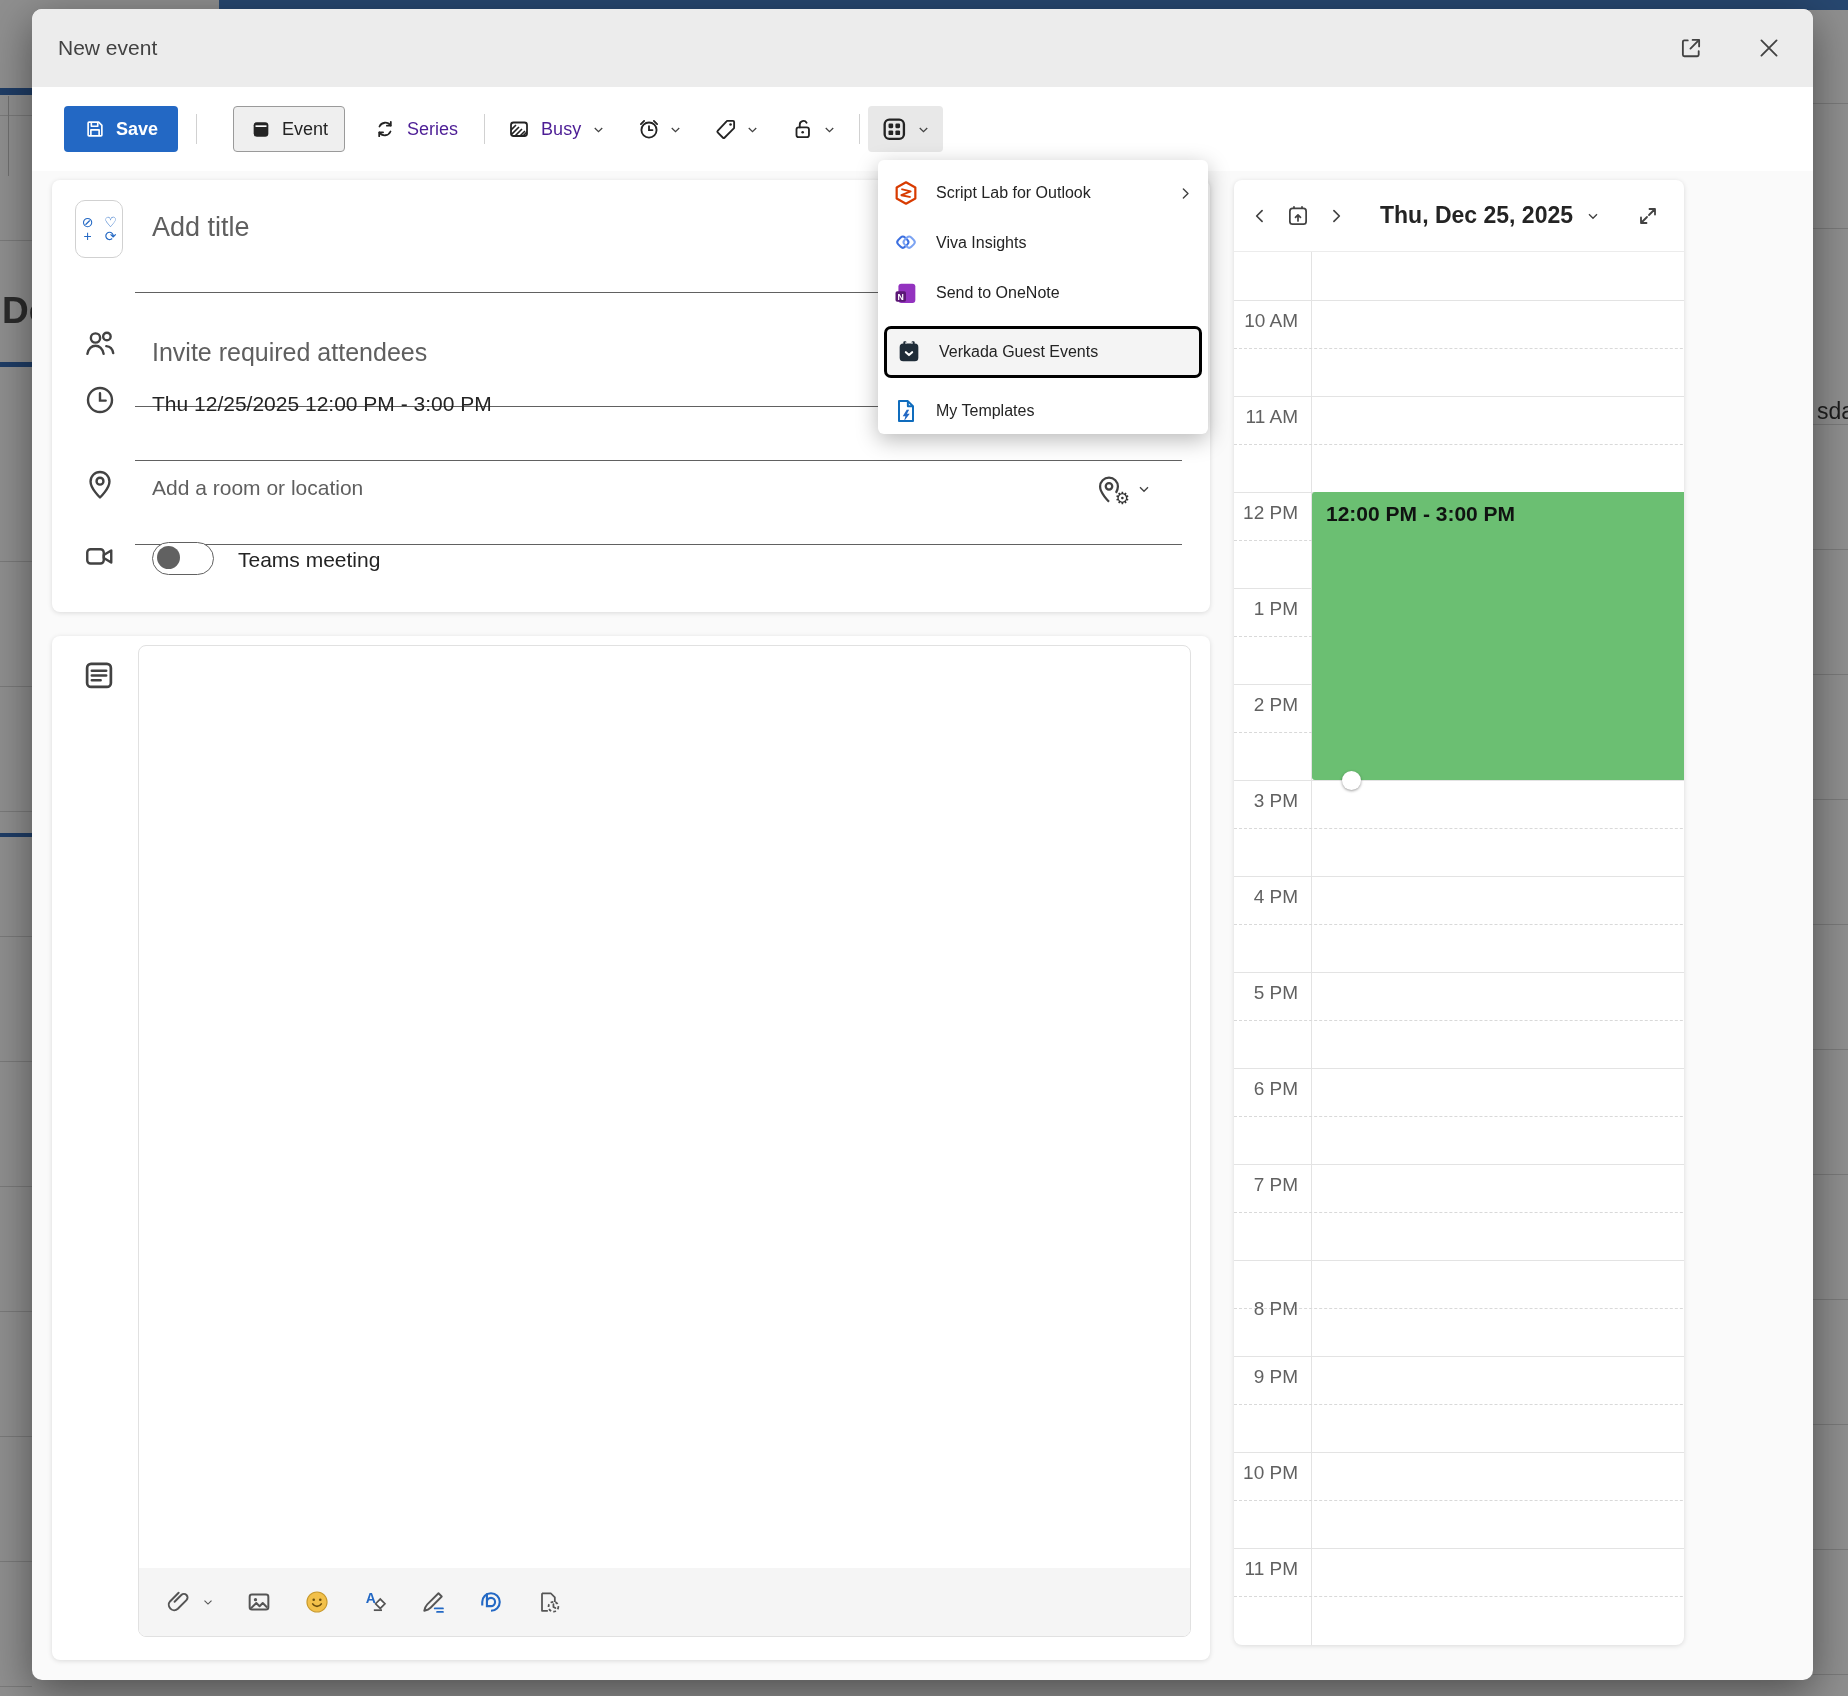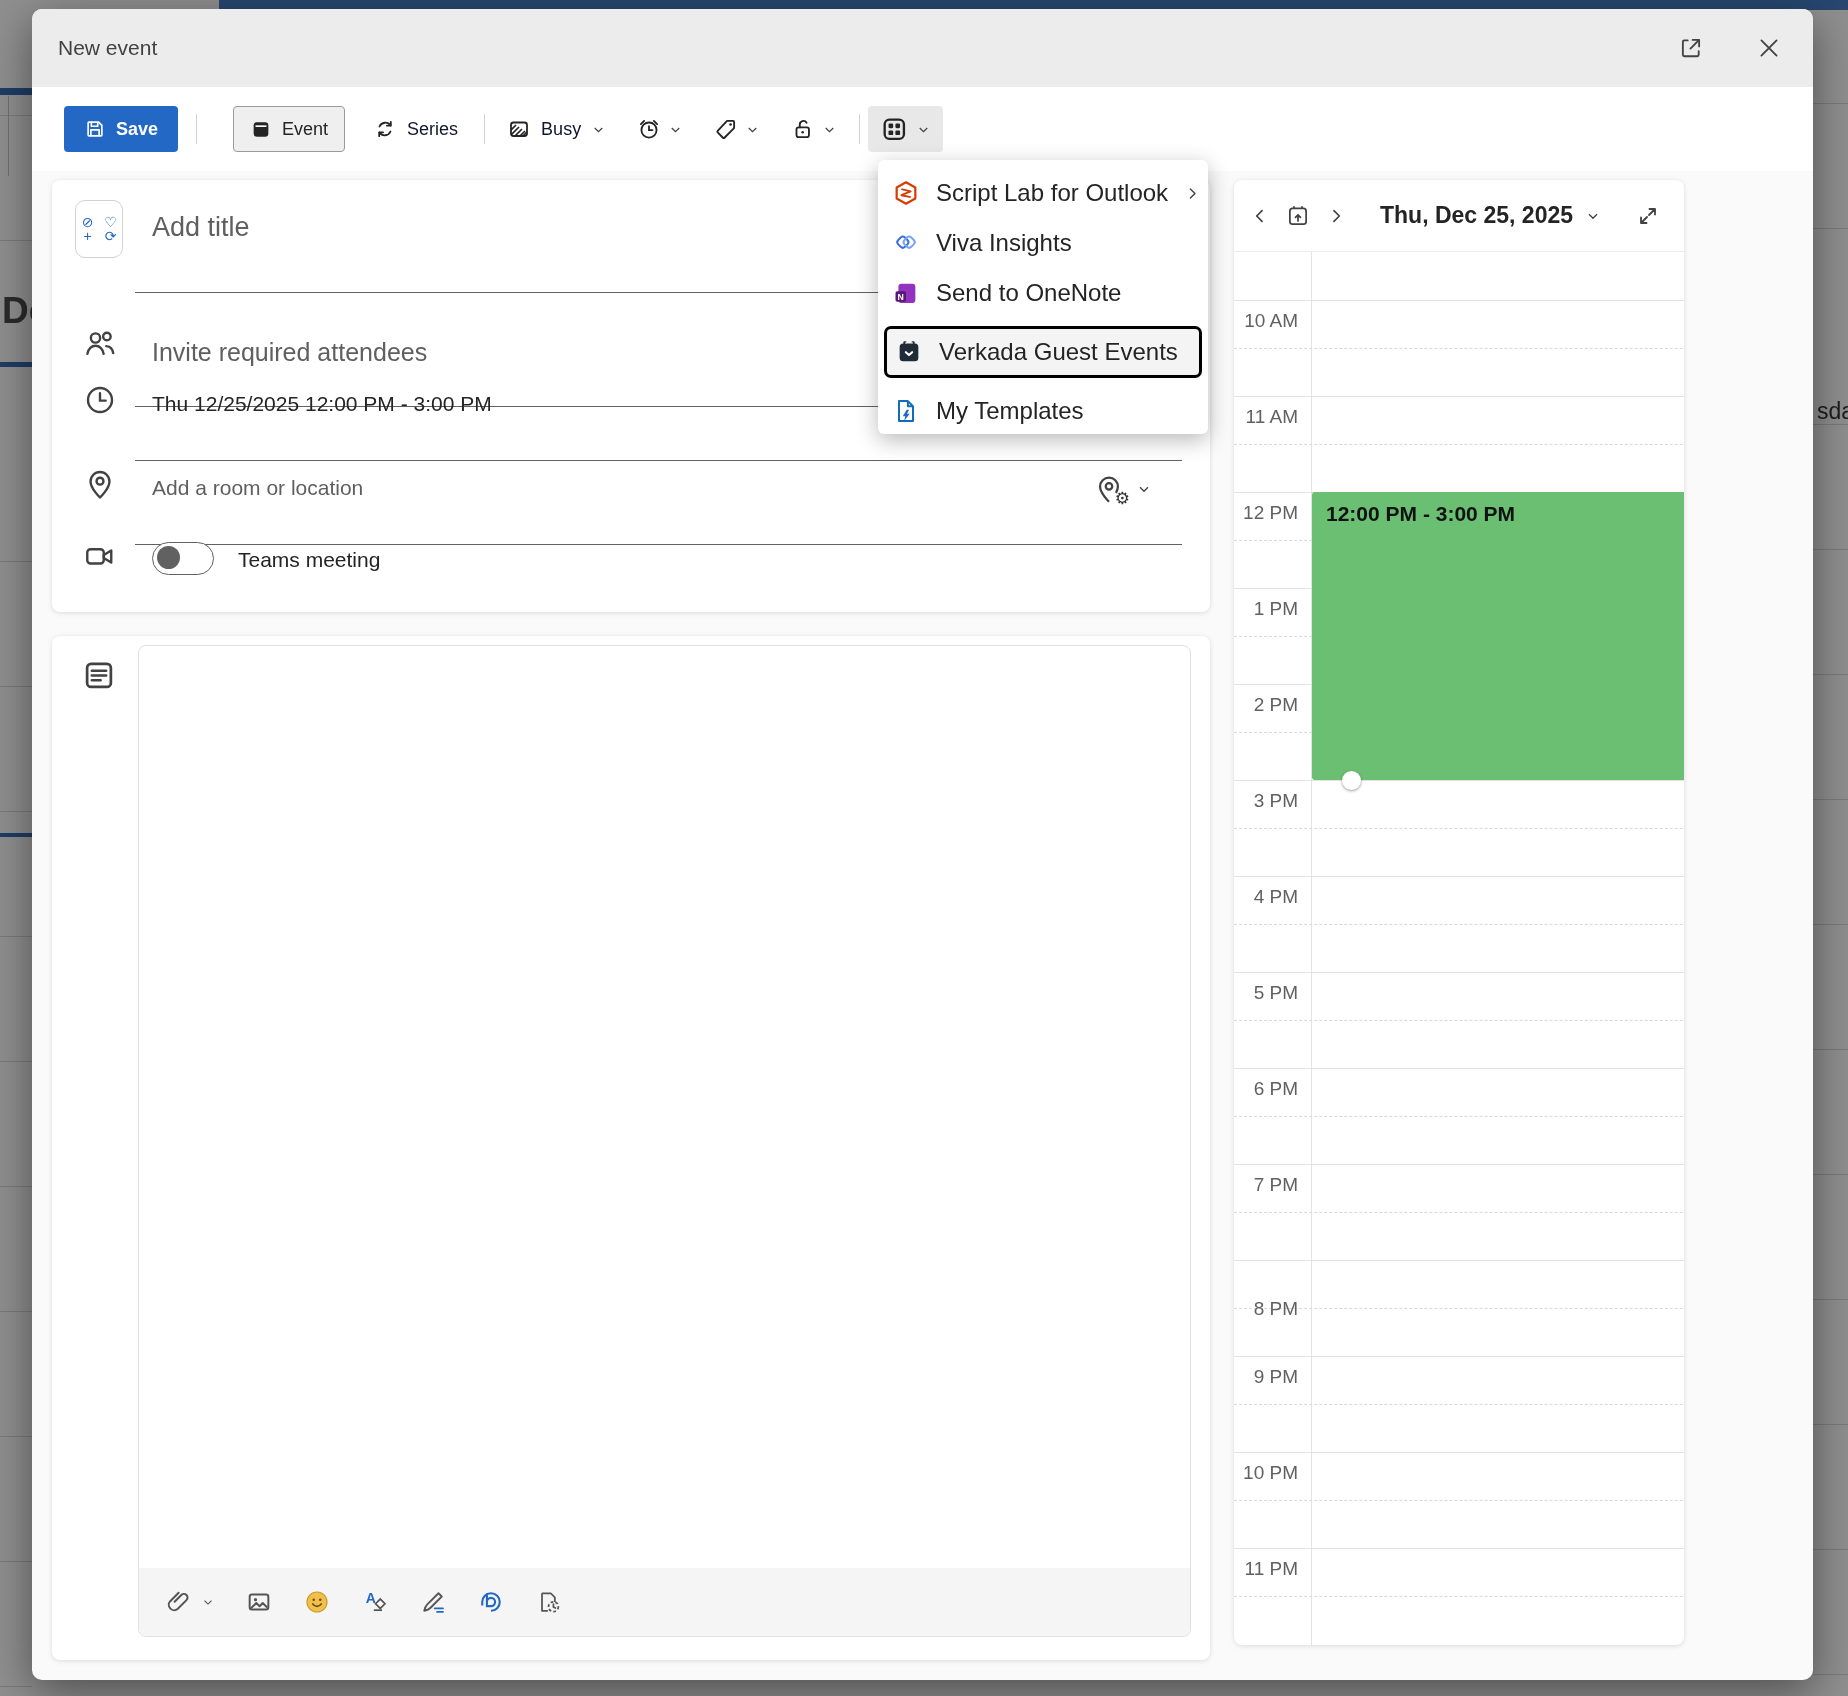--- a/index.html
+++ b/index.html
@@ -27,21 +27,21 @@
   .modal{left:32px;top:9px;width:1781px;height:1671px;background:#fafafa;border-radius:10px;
      box-shadow:0 12px 44px rgba(0,0,0,.45);overflow:hidden;}
   .titlebar{left:0;top:0;width:100%;height:78px;background:#ececec;display:flex;align-items:center;}
   .titlebar .title{margin-left:26px;font-size:21px;color:#424242;}
   .titlebar .spacer{flex:1;}
   .tb-icon{width:44px;height:44px;display:flex;align-items:center;justify-content:center;cursor:pointer;border-radius:4px;}
   .toolbar{left:0;top:78px;width:100%;height:84px;background:#ffffff;display:flex;align-items:center;padding-left:32px;}
   .btn{height:46px;display:flex;align-items:center;border-radius:4px;cursor:pointer;}
   .btn-save{background:#2368c4;color:#fff;padding:0 20px;gap:10px;font-size:18px;font-weight:600;align-items:center;}
   .btn-event{background:#efefef;border:1.5px solid #9a9a9a;color:#242424;padding:0 16px;gap:10px;font-size:18px;margin-left:26px;}
-  .btn-flat{color:#0f172a;padding:0 12px;gap:10px;font-size:18px;background:transparent;}
+  .btn-flat{color:#4c1d95;padding:0 12px;gap:10px;font-size:18px;background:transparent;}
   .btn-icon{padding:0 10px;gap:6px;}
   .btn-apps{background:#e8e8e8;padding:0 12px;gap:8px;}
   .vsep{width:1px;height:30px;background:#d1d1d1;margin:0 10px;}
   .chev{display:flex;align-items:center;}
 
   
   .card{background:#fff;border-radius:8px;box-shadow:0 1px 5px rgba(0,0,0,.13);}
   .form-card{left:20px;top:171px;width:1158px;height:432px;}
   .emoji-box{left:23px;top:20px;width:48px;height:58px;border:1px solid #d1d1d1;border-radius:10px;
      display:grid;grid-template-columns:1fr 1fr;align-content:center;justify-items:center;color:#2368c4;
@@ -68,21 +68,21 @@
   .day-right{position:absolute;left:534px;top:72px;width:1px;height:1393px;background:#e3e3e3;}
   .hour-label{position:absolute;left:0;width:64px;text-align:right;font-size:19px;color:#616161;}
   .event-block{position:absolute;left:78px;width:456px;background:#6bbf72;border-radius:3px;cursor:pointer;}
   .event-block .lbl{padding:10px 0 0 14px;font-size:21px;font-weight:600;color:#101311;}
   .handle{position:absolute;width:19px;height:19px;border-radius:50%;background:#fff;box-shadow:0 1px 3px rgba(0,0,0,.4);}
 
   
   .menu{left:878px;top:160px;width:330px;height:274px;background:#fff;border-radius:6px;
      box-shadow:0 6px 22px rgba(0,0,0,.28);padding:8px 0;z-index:50;}
   .menu-item{display:flex;align-items:center;height:50px;padding:0 14px;cursor:pointer;gap:16px;}
-  .menu-item .mi-label{font-size:24px;color:#242424;flex:1;white-space:nowrap;}
+  .menu-item .mi-label{font-size:16px;color:#242424;flex:1;white-space:nowrap;}
   .menu-item.selected{border:3px solid #000;border-radius:7px;background:#f4f4f4;margin:8px 6px;height:52px;padding:0 8px;}
 </style>
 </head>
 <body>
 
 <div id="root">
 
   <div class="abs bg-navy-top"></div>
   <div class="abs bg-left-strip"></div>
   <div class="abs bg-right-strip"></div>

